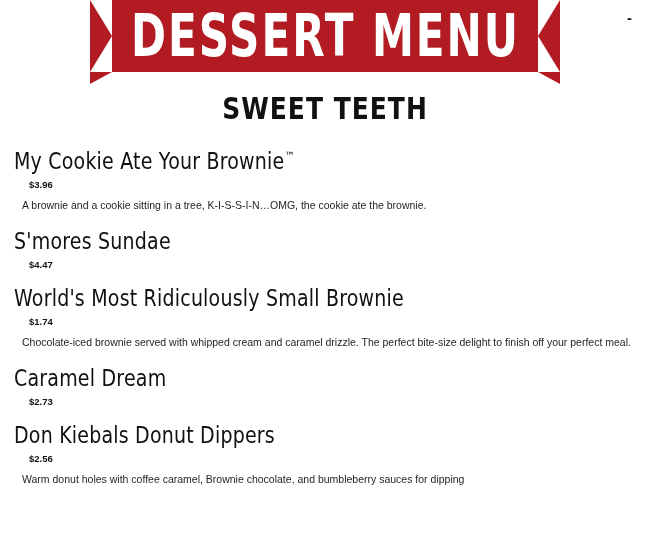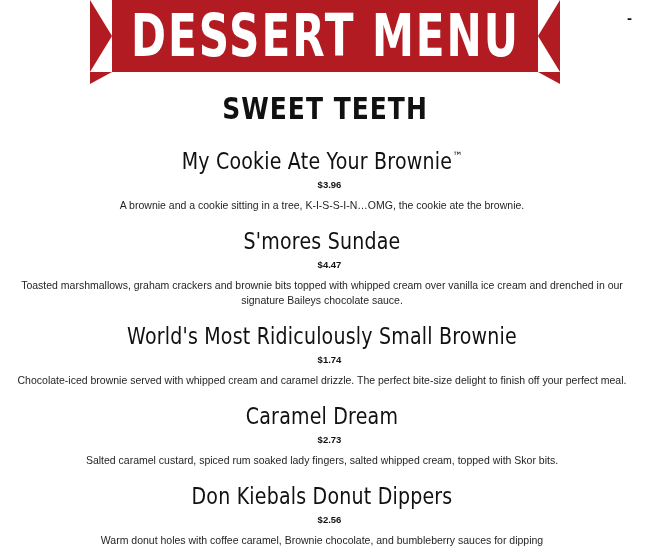--- a/index.html
+++ b/index.html
@@ -101,22 +101,21 @@
     font-size: 25px;
     letter-spacing: 1px;
     text-transform: uppercase;
     color: #111;
     margin: 14px 0 0 0;
     transform: scaleY(1.2);
   }
 
   
   .menu {
-    padding: 26px 10px 0 4px;
-    text-align: center;
+    padding: 26px 10px 0 14px;
   }
   .menu-item {
     margin-bottom: 16px;
   }
   .item-name {
     font-family: "DejaVu Sans", sans-serif;
     font-size: 19px;
     font-weight: normal;
     color: #111;
     line-height: 1.15;
@@ -161,33 +160,31 @@
 
   <div class="menu-item">
     <div class="item-name"><span>My Cookie Ate Your Brownie</span><sup>™</sup></div>
     <div class="item-price">$3.96</div>
     <div class="item-desc">A brownie and a cookie sitting in a tree, K-I-S-S-I-N…OMG, the cookie ate the brownie.</div>
   </div>
 
   <div class="menu-item">
     <div class="item-name"><span>S'mores Sundae</span><sup></sup></div>
     <div class="item-price">$4.47</div>
-    <div class="item-desc">Toasted marshmallows, graham crackers and brownie bits topped with whipped cream over vanilla ice cream and drenched in our signature Baileys chocolate sauce.</div>
   </div>
 
   <div class="menu-item">
     <div class="item-name"><span>World's Most Ridiculously Small Brownie</span><sup></sup></div>
     <div class="item-price">$1.74</div>
     <div class="item-desc">Chocolate-iced brownie served with whipped cream and caramel drizzle. The perfect bite-size delight to finish off your perfect meal.</div>
   </div>
 
   <div class="menu-item">
     <div class="item-name"><span>Caramel Dream</span><sup></sup></div>
     <div class="item-price">$2.73</div>
-    <div class="item-desc">Salted caramel custard, spiced rum soaked lady fingers, salted whipped cream, topped with Skor bits.</div>
   </div>
 
   <div class="menu-item">
     <div class="item-name"><span>Don Kiebals Donut Dippers</span><sup></sup></div>
     <div class="item-price">$2.56</div>
     <div class="item-desc">Warm donut holes with coffee caramel, Brownie chocolate, and bumbleberry sauces for dipping</div>
   </div>
 
 </div>
 

